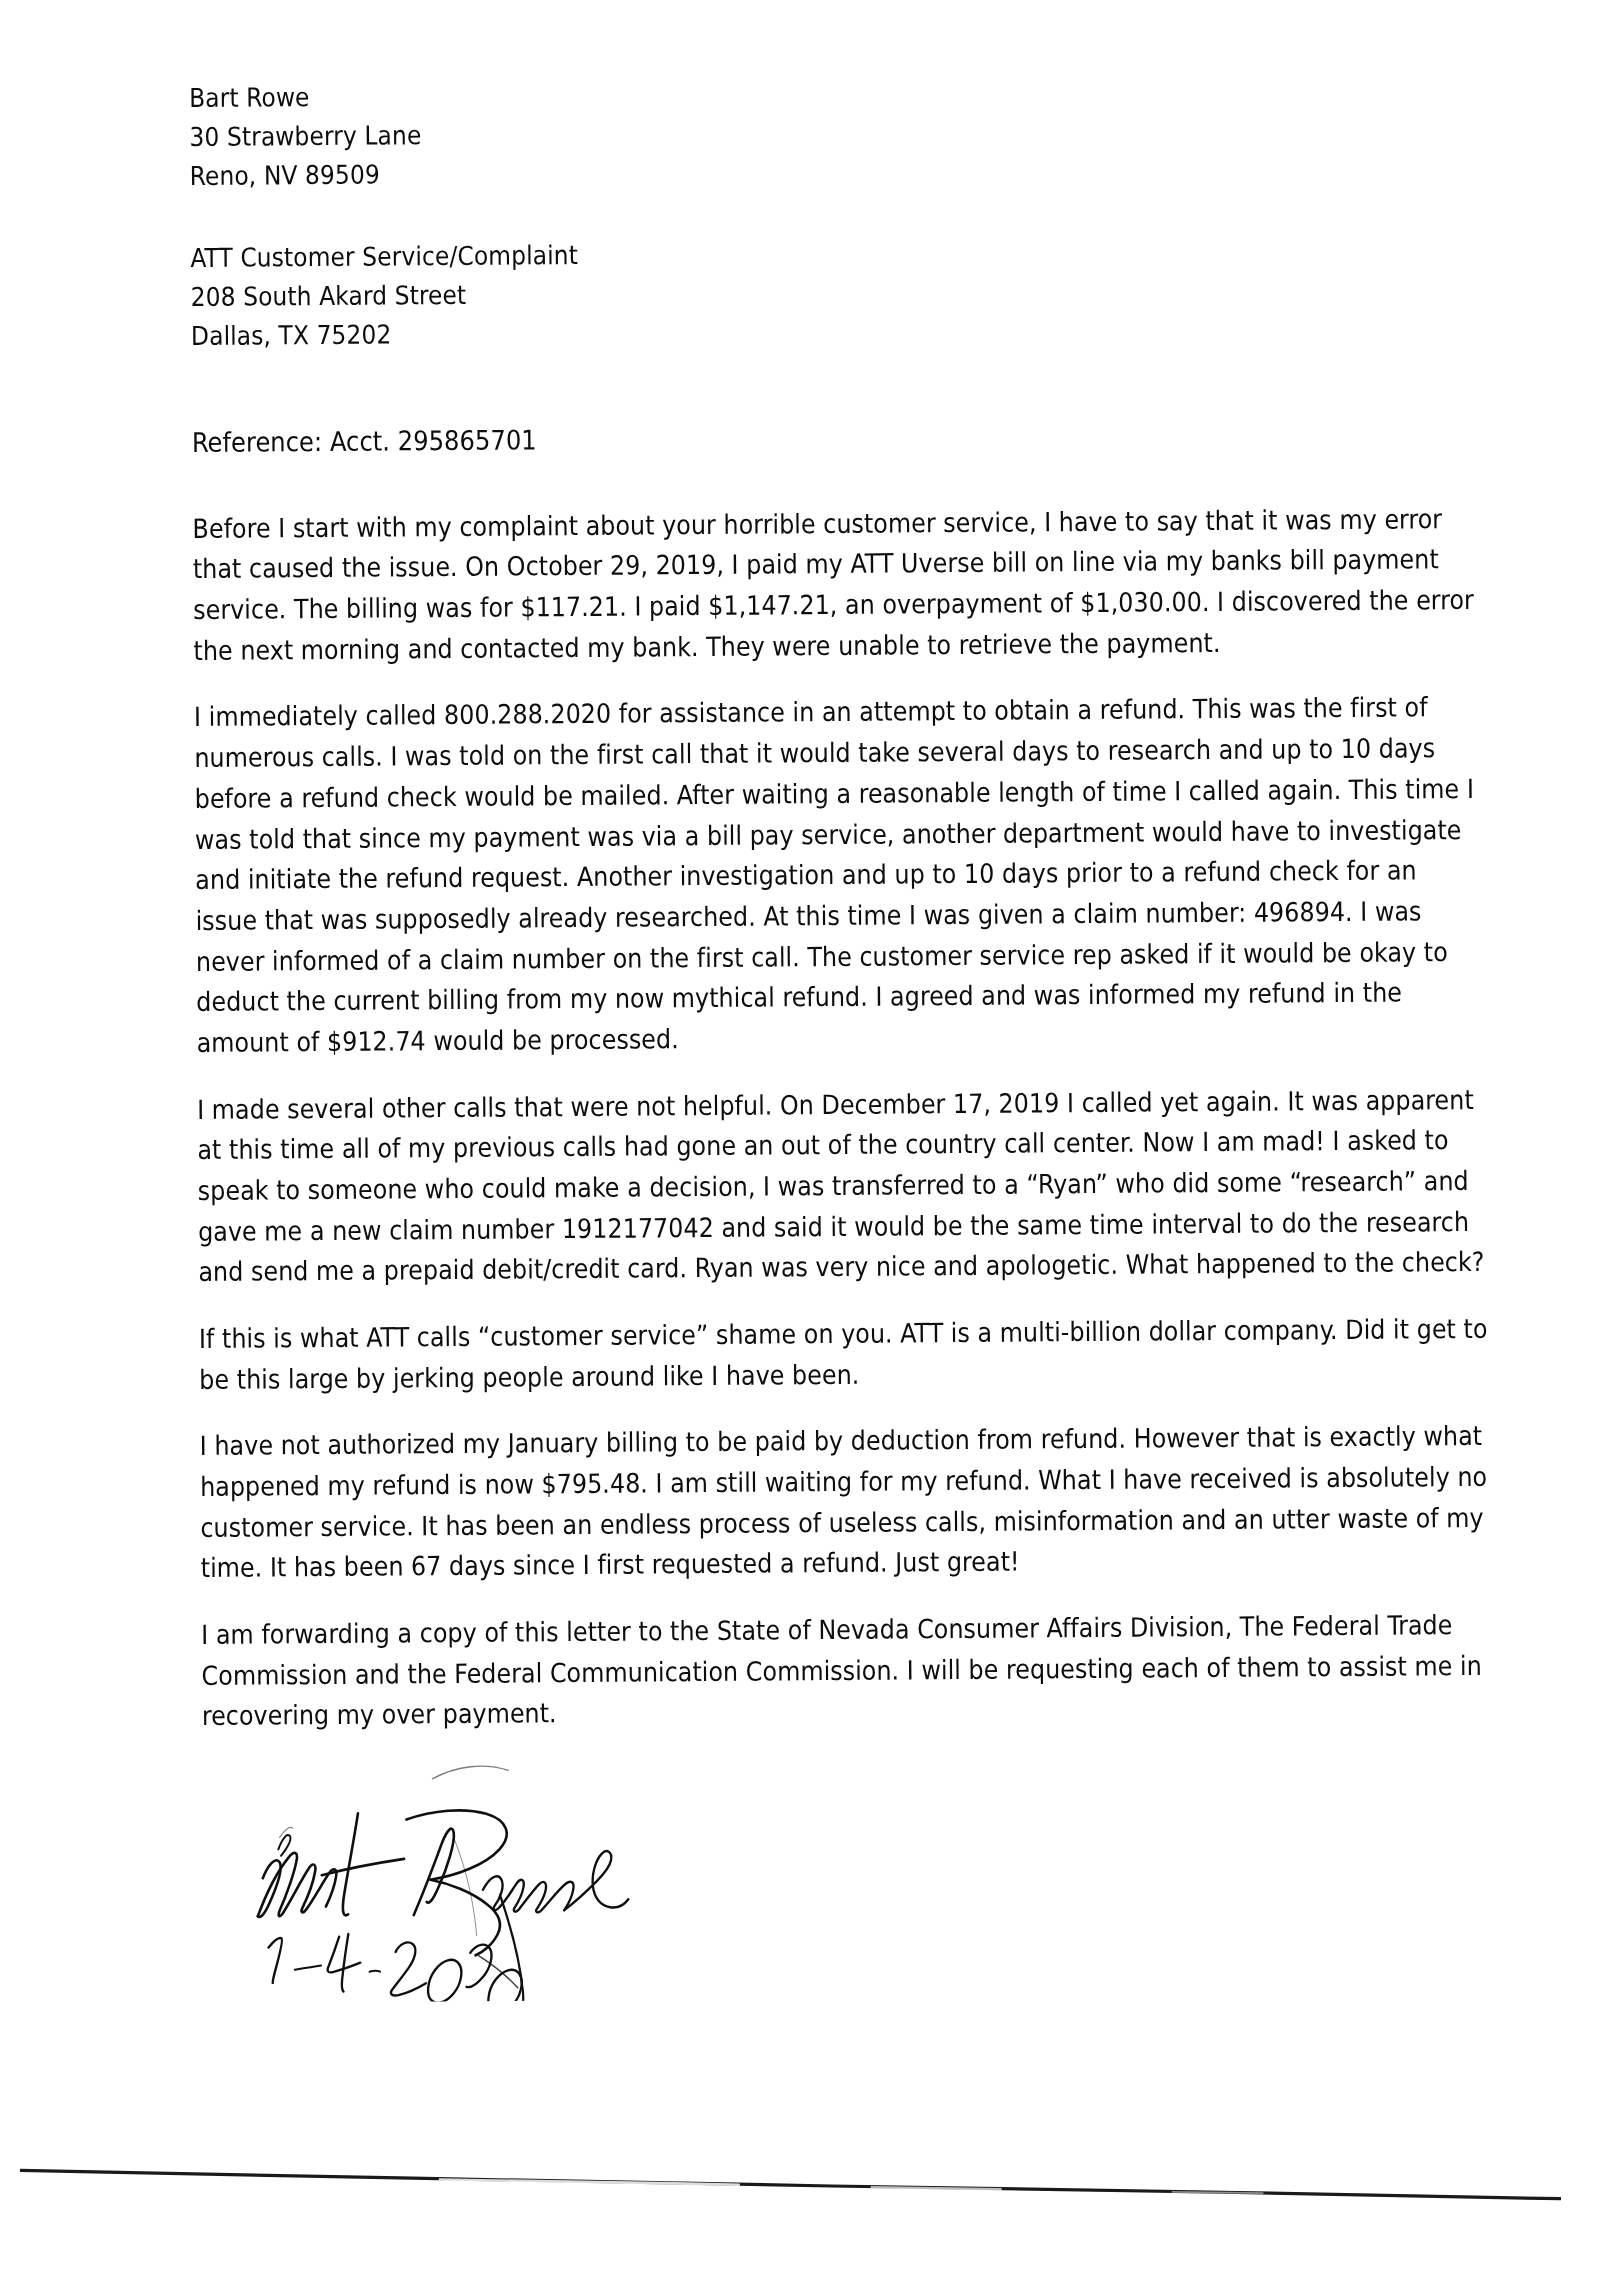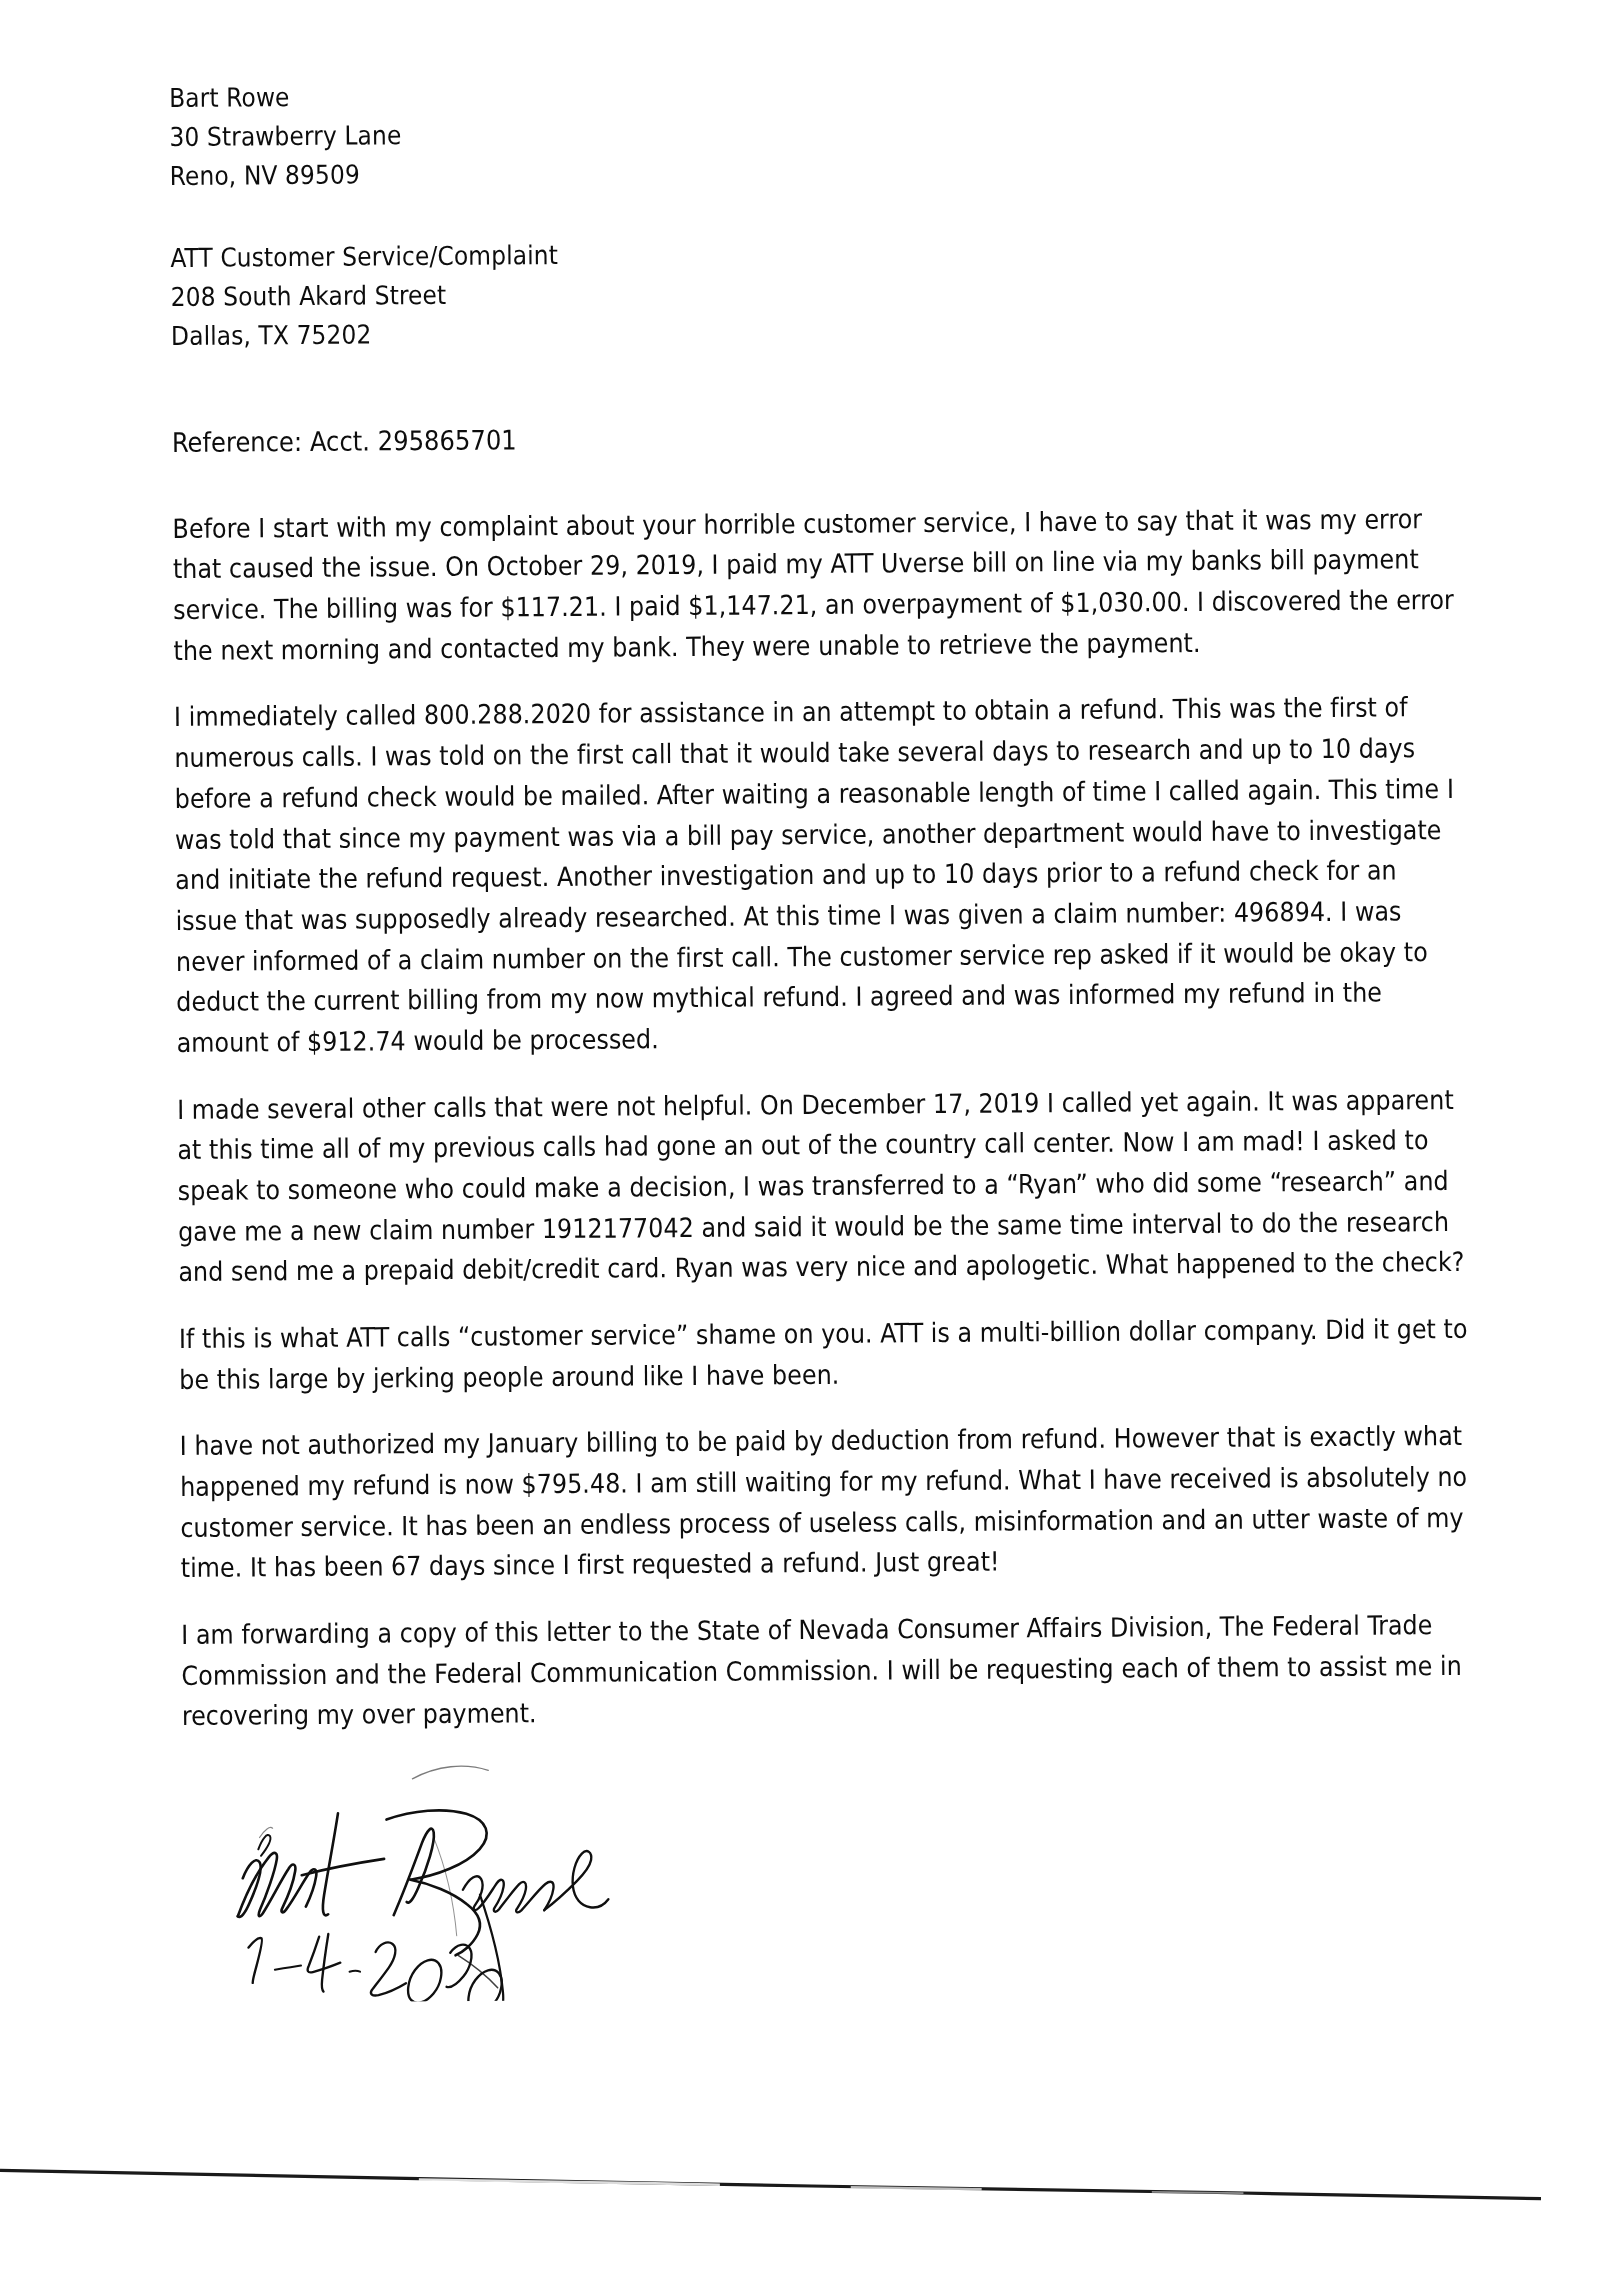--- a/index.html
+++ b/index.html
@@ -9,20 +9,21 @@
     background: #ffffff;
   }
   .page {
     position: relative;
     width: 1541px;
     height: 2295px;
     background: #ffffff;
     overflow: hidden;
     font-family: "DejaVu Sans Condensed", "Liberation Sans Narrow", "Liberation Sans", sans-serif;
     color: #0d0d0d;
+    margin-left: 20px;
   }
   
   .scan-body {
     position: absolute;
     left: 169px;
     top: 79px;
     width: 1309px;
     transform: rotate(-0.45deg);
     transform-origin: 0 0;
   }

